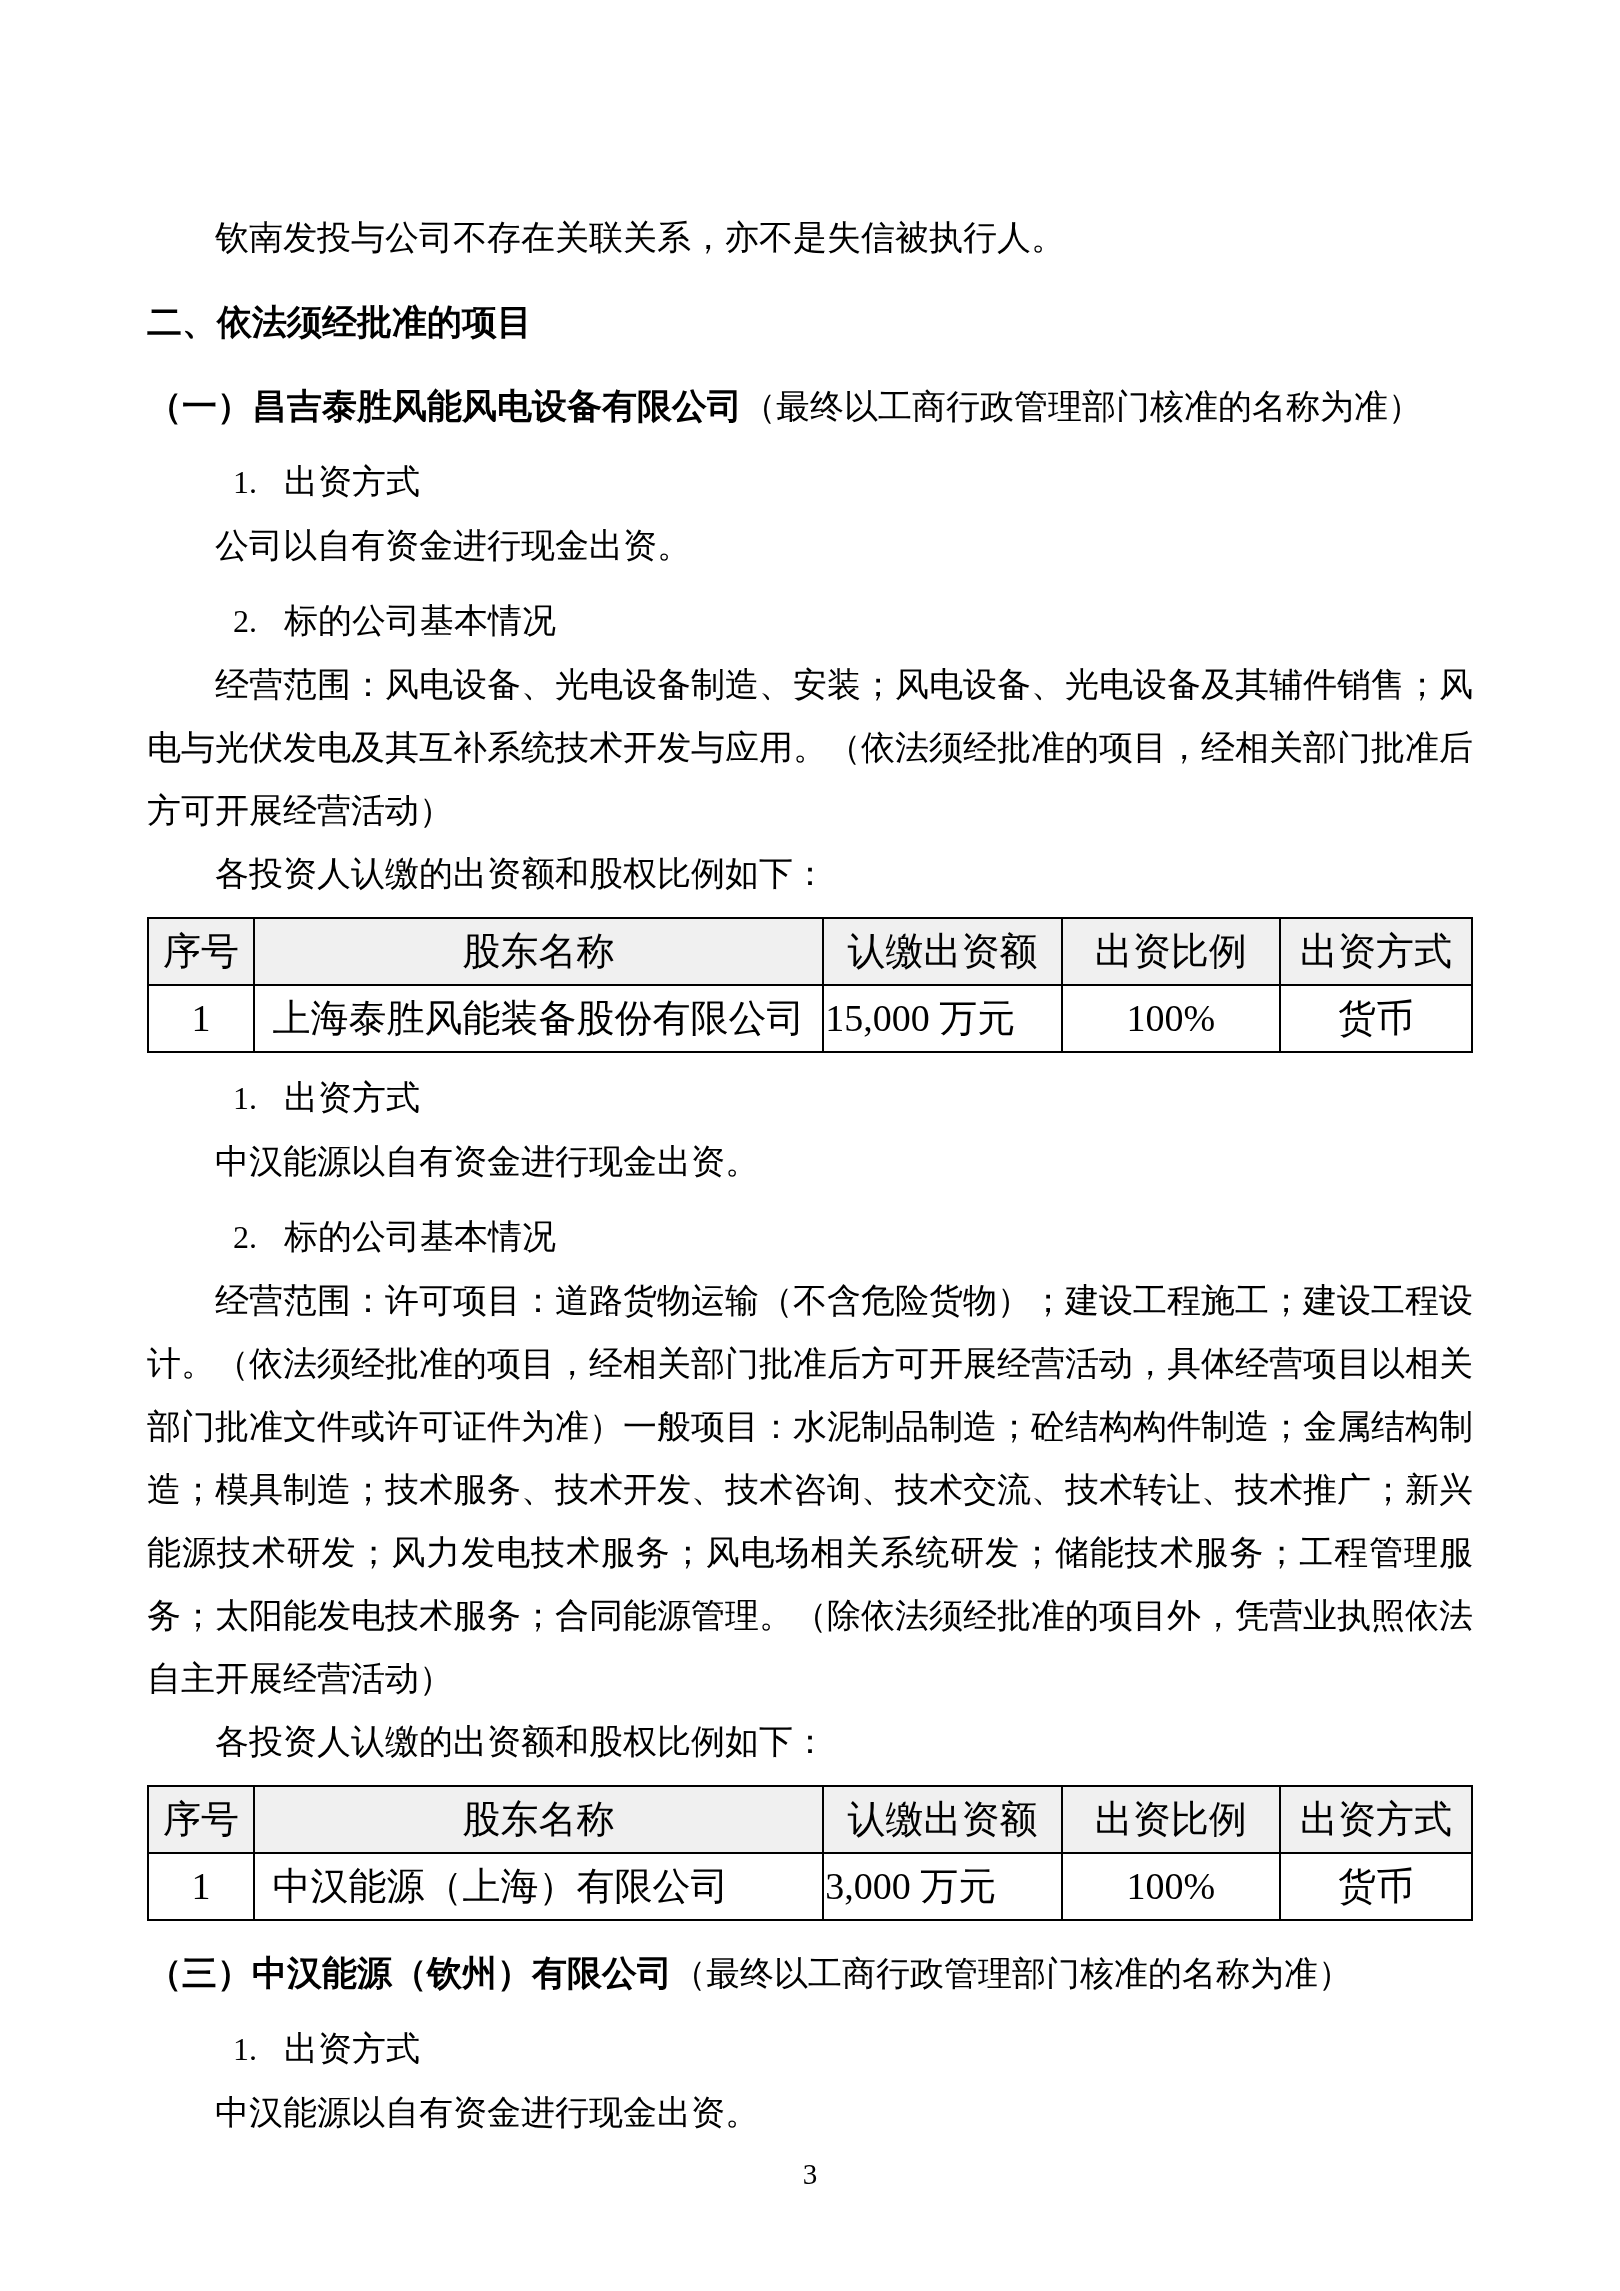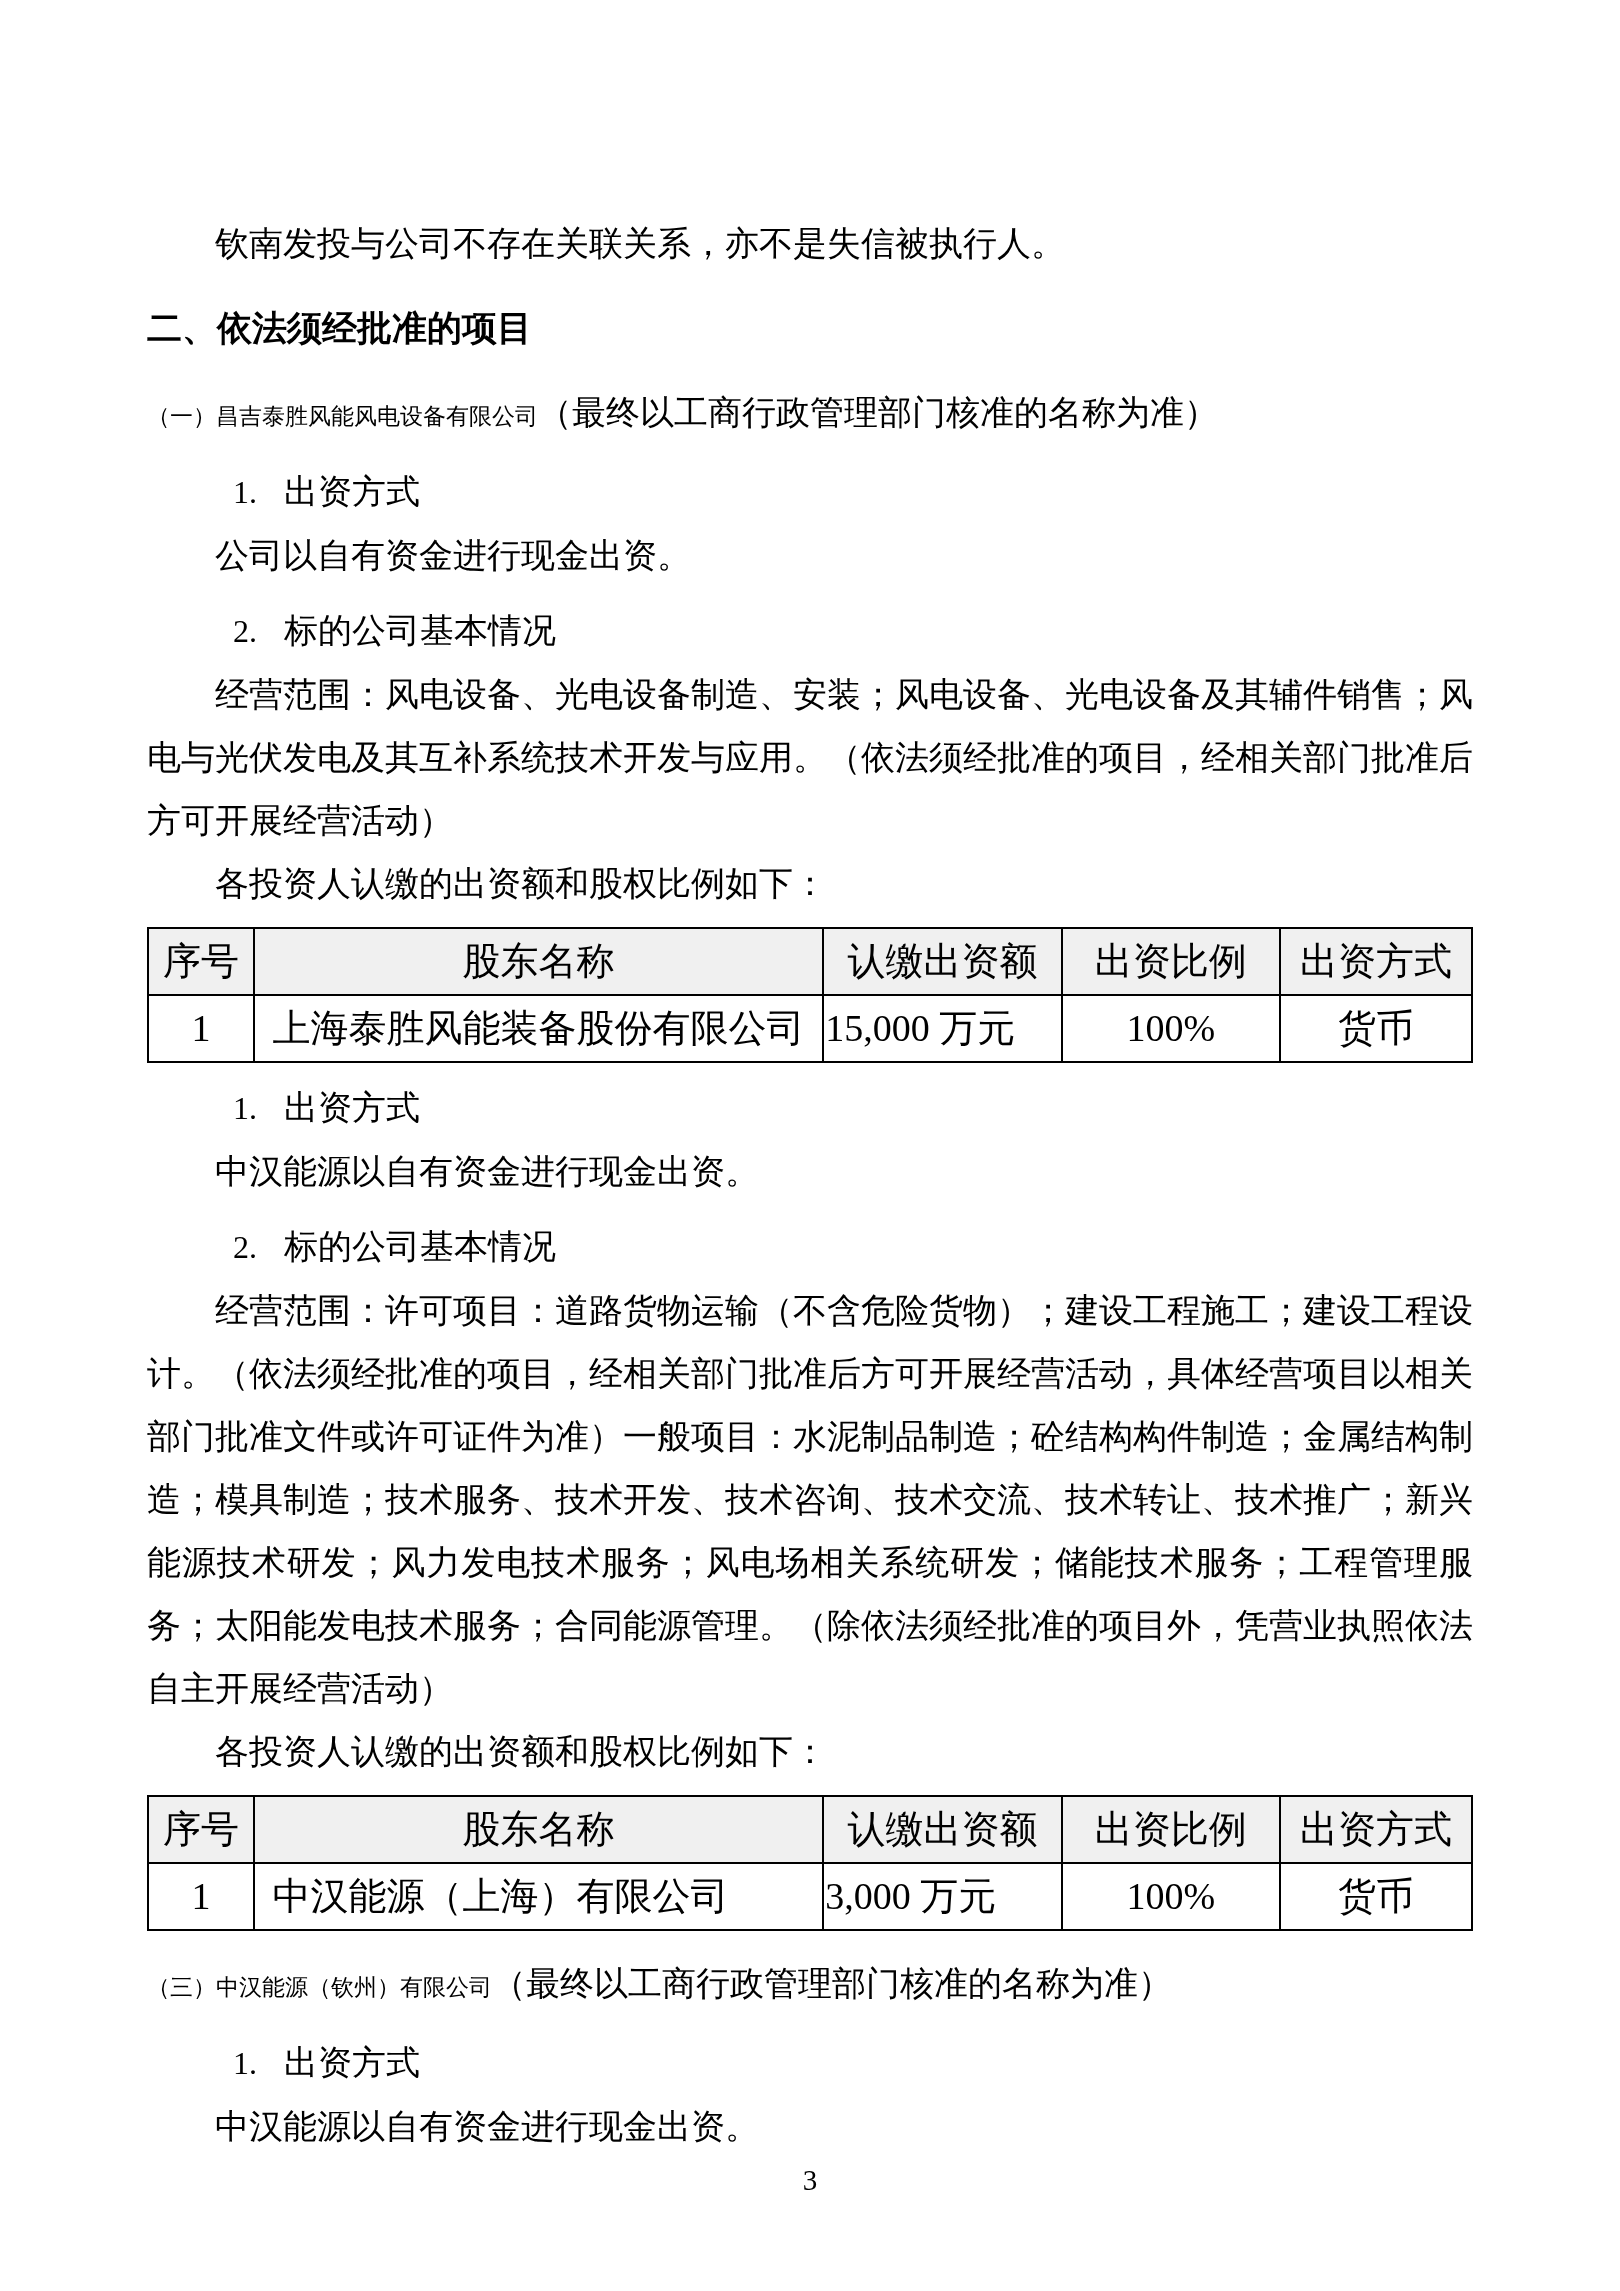--- a/index.html
+++ b/index.html
@@ -7,41 +7,41 @@
     width: 1620px;
     height: 2292px;
     background: #ffffff;
     position: relative;
     font-family: "Liberation Serif", "DejaVu Serif", serif;
     color: #000000;
     overflow: hidden;
   }
   .page {
     position: absolute;
-    top: 12px; left: 0;
+    top: 6px; left: 0;
     width: 1620px; height: 1856px;
   }
   .content {
     padding: 200px 147px 0 147px;
     font-size: 34px;
     line-height: 63px;
   }
   p { margin: 0; }
   .indent { text-indent: 2em; }
   .justify { text-align: justify; }
   .sec-heading {
     font-weight: bold;
     font-size: 35px;
     margin-top: 21.6px;
   }
   .sub-heading {
     margin-top: 21.6px;
     font-size: 34px;
   }
-  .sub-heading .bold { font-weight: normal; font-size: 23px; }
+  .sub-heading .bold { font-weight: bold; font-size: 35px; }
   .sub-heading .note { font-weight: normal; }
   .list-item {
     margin-top: 11.8px;
     padding-left: 86px;
   }
   .list-item .num {
     display: inline-block;
     min-width: 51px;
     font-size: 32px;
   }

